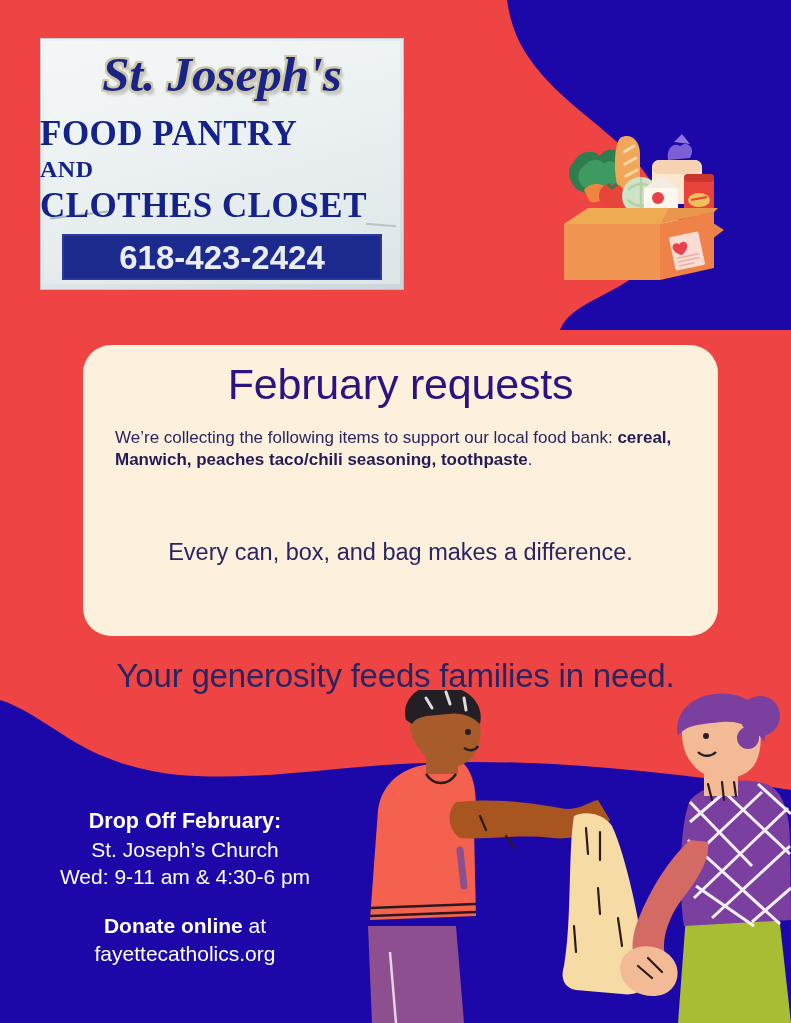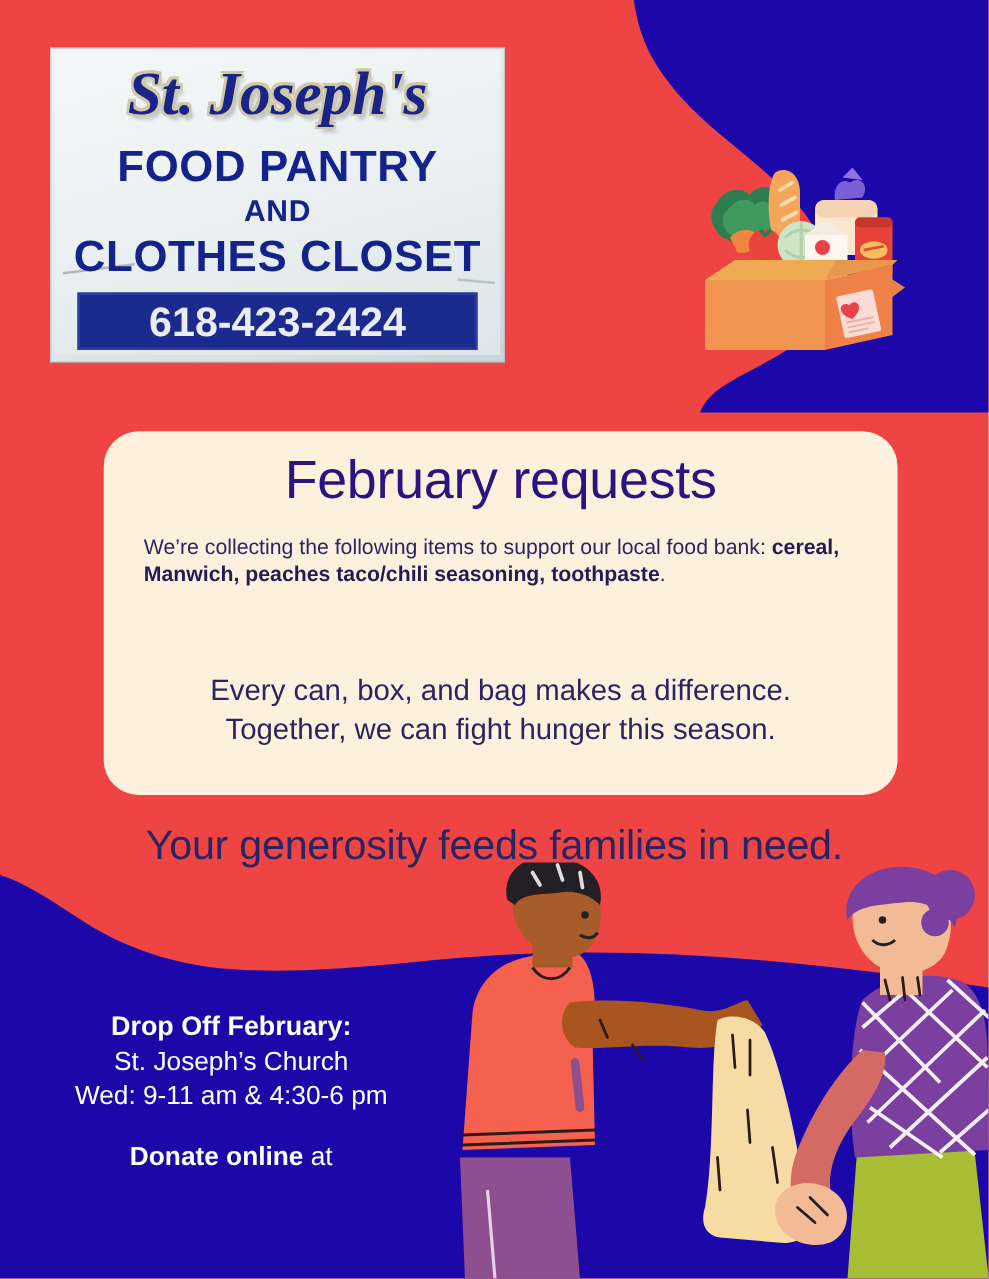--- a/index.html
+++ b/index.html
@@ -75,23 +75,22 @@
     text-shadow:
        2px 0 0 #cfc9a8, -2px 0 0 #cfc9a8,
        0 2px 0 #cfc9a8, 0 -2px 0 #cfc9a8,
        2px 2px 0 #cfc9a8, -2px -2px 0 #cfc9a8,
        2px -2px 0 #cfc9a8, -2px 2px 0 #cfc9a8,
        3px 4px 3px rgba(60,70,110,.30);
   }
   .sign-line {
     position: absolute;
     left: 0; right: 0;
-    text-align: center;
     color: #14228c;
-    font-family: Liberation Sans, sans-serif;
+    font-family: Liberation Serif, serif;
     font-weight: bold;
   }
   .sign-line1 { top: 76px;  font-size: 35px; letter-spacing: .5px; }
   .sign-line2 { top: 118px; font-size: 24px; letter-spacing: .5px; }
   .sign-line3 { top: 148px; font-size: 35px; letter-spacing: .5px; }
   .sign-phone-bar {
     position: absolute;
     left: 22px;
     right: 22px;
     top: 196px;
@@ -303,21 +302,20 @@
     </g>
   </svg>
 
   <div class="card">
     <div class="card-title">February requests</div>
     <div class="card-body">
       <span>We’re collecting the following items to support our local food bank: </span><b>cereal, Manwich, peaches taco/chili seasoning, toothpaste</b><span>.</span>
     </div>
     <div class="card-closing">
       <div>Every can, box, and bag makes a difference.</div>
-      <div>Together, we can fight hunger this season.</div>
     </div>
   </div>
 
   <div class="tagline">Your generosity feeds families in need.</div>
 
   <svg class="people" viewBox="0 0 431 333" width="431" height="333" aria-hidden="true">
 
     <g>
 
       <path d="M8 236 L96 236 L104 333 L12 333 Z" fill="#8e4f90"></path>
@@ -395,15 +393,16 @@
   <div class="dropoff">
     <div class="heading">Drop Off February:</div>
     <div>St. Joseph’s Church</div>
     <div>Wed: 9-11 am &amp; 4:30-6 pm</div>
   </div>
 
   <div class="donate">
     <div>
       <span class="heading">Donate online</span><span> at</span>
     </div>
+    <div>fayettecatholics.org</div>
   </div>
 
 </div>
 
 </body></html>

